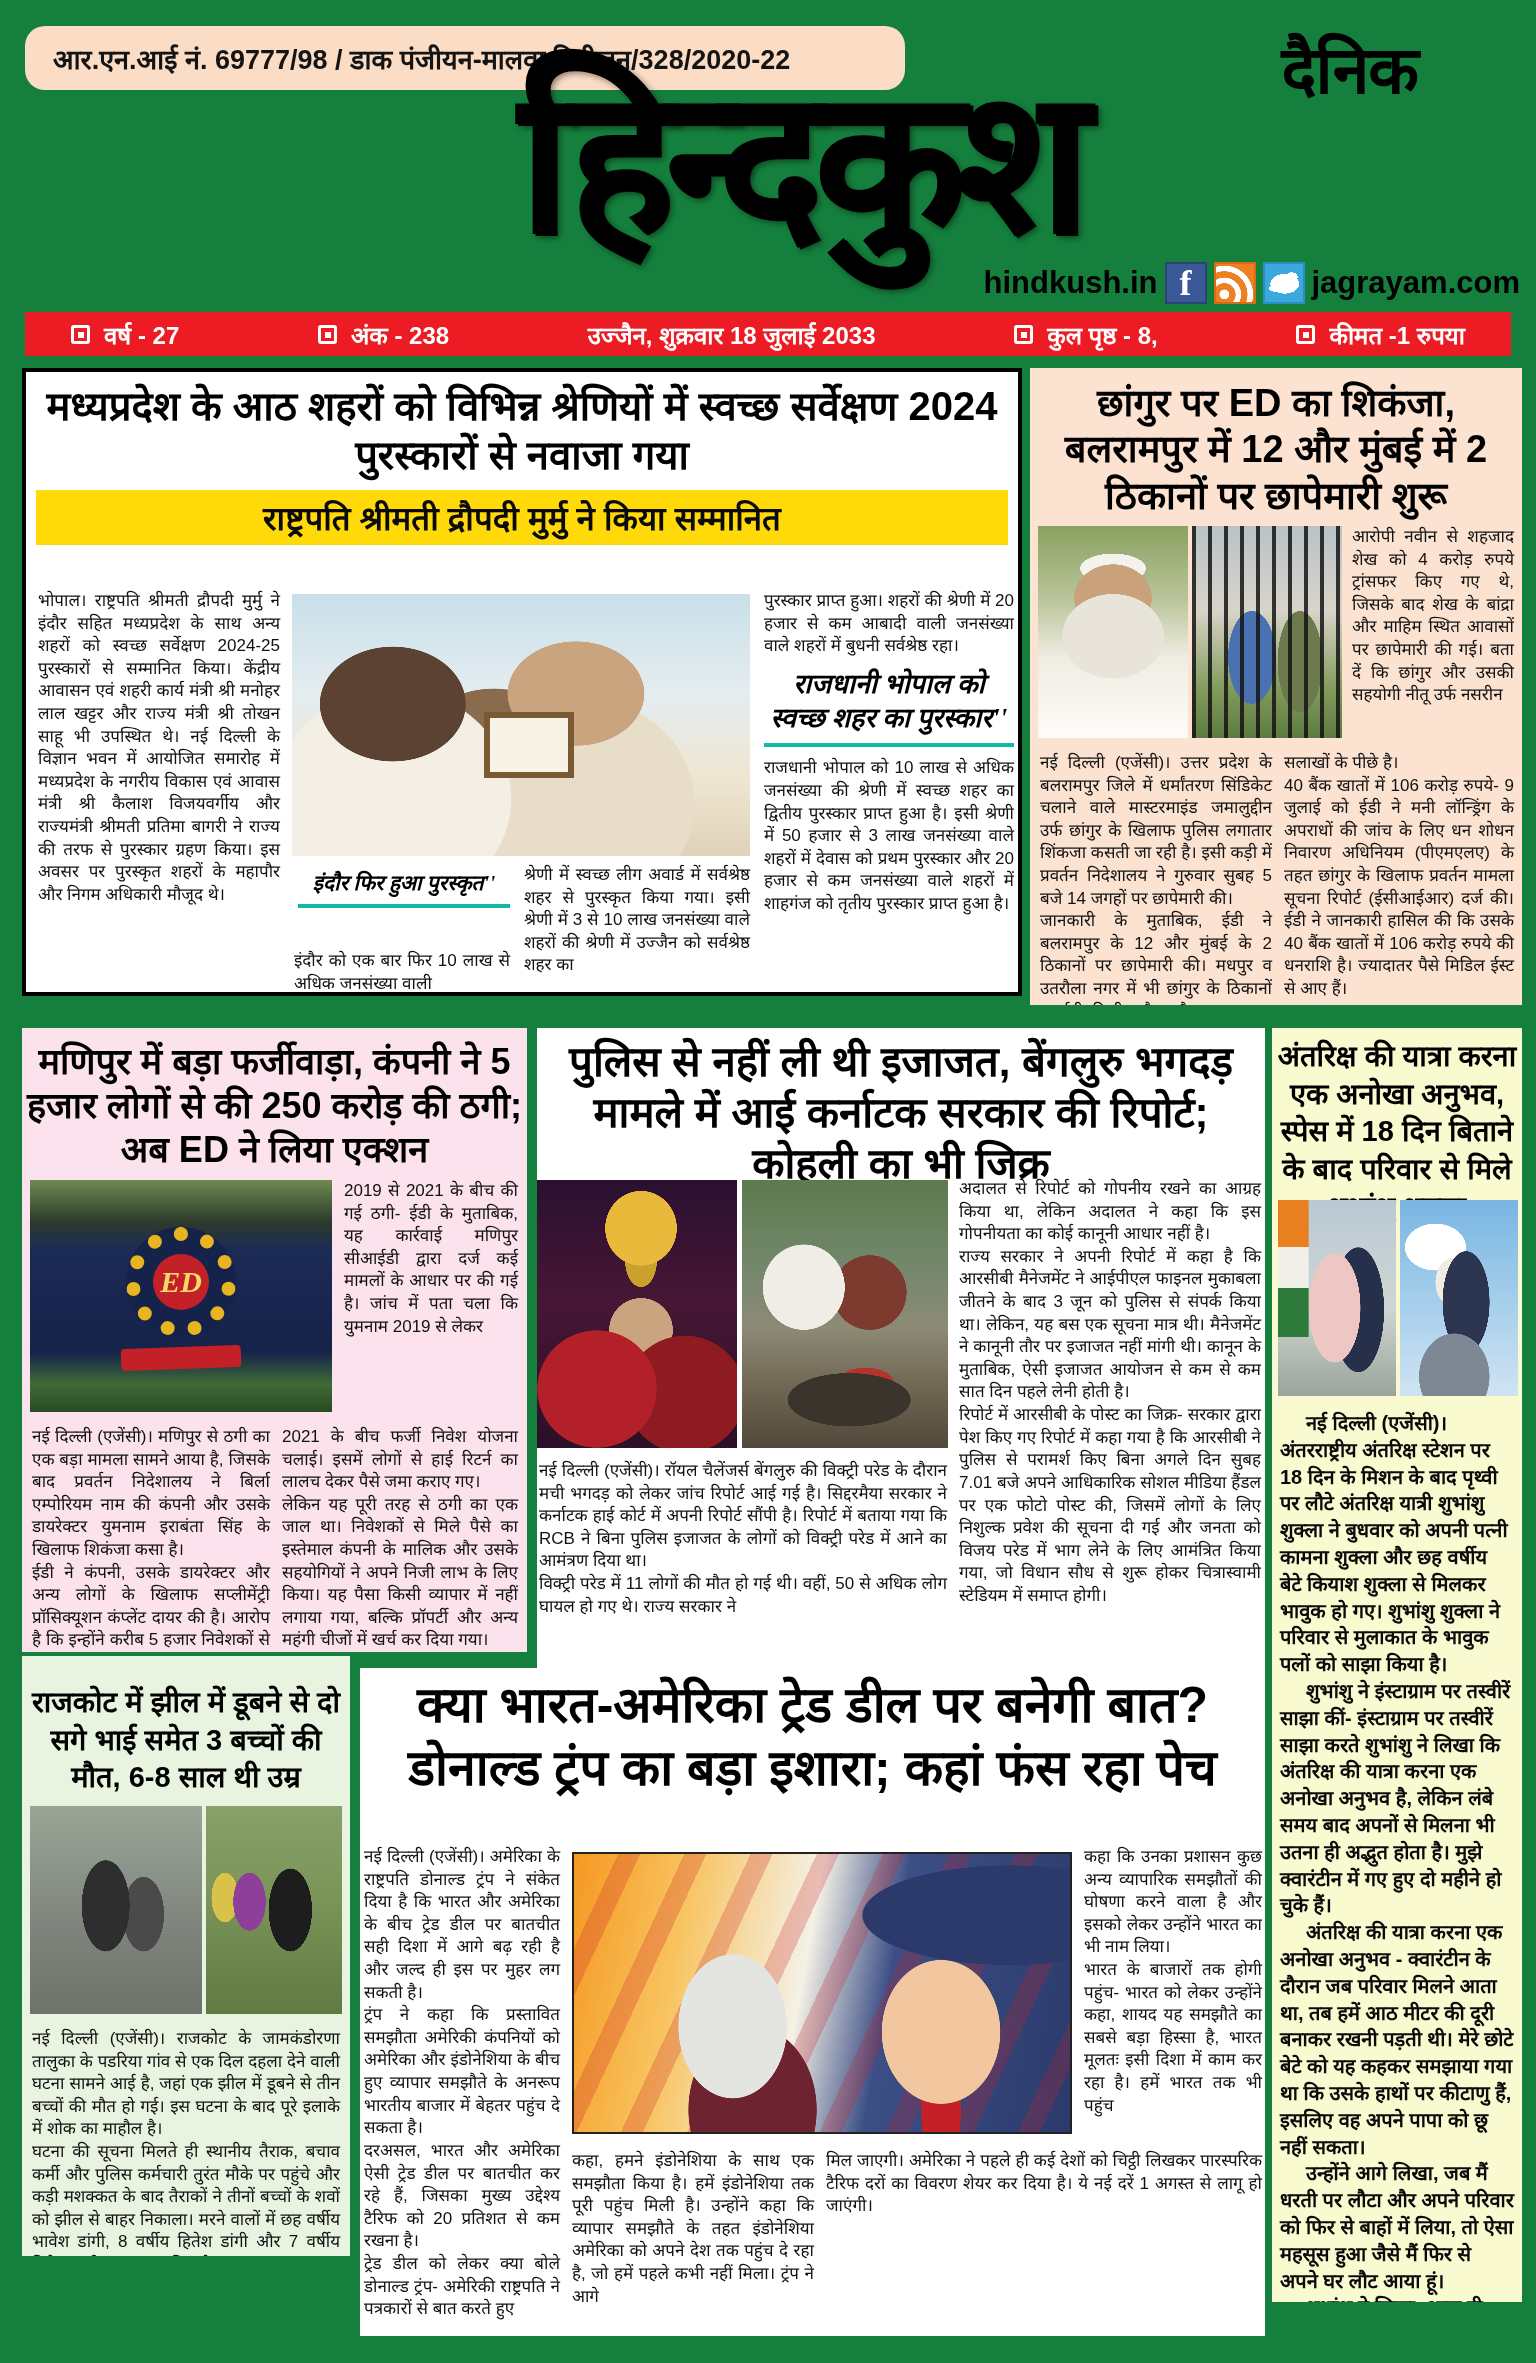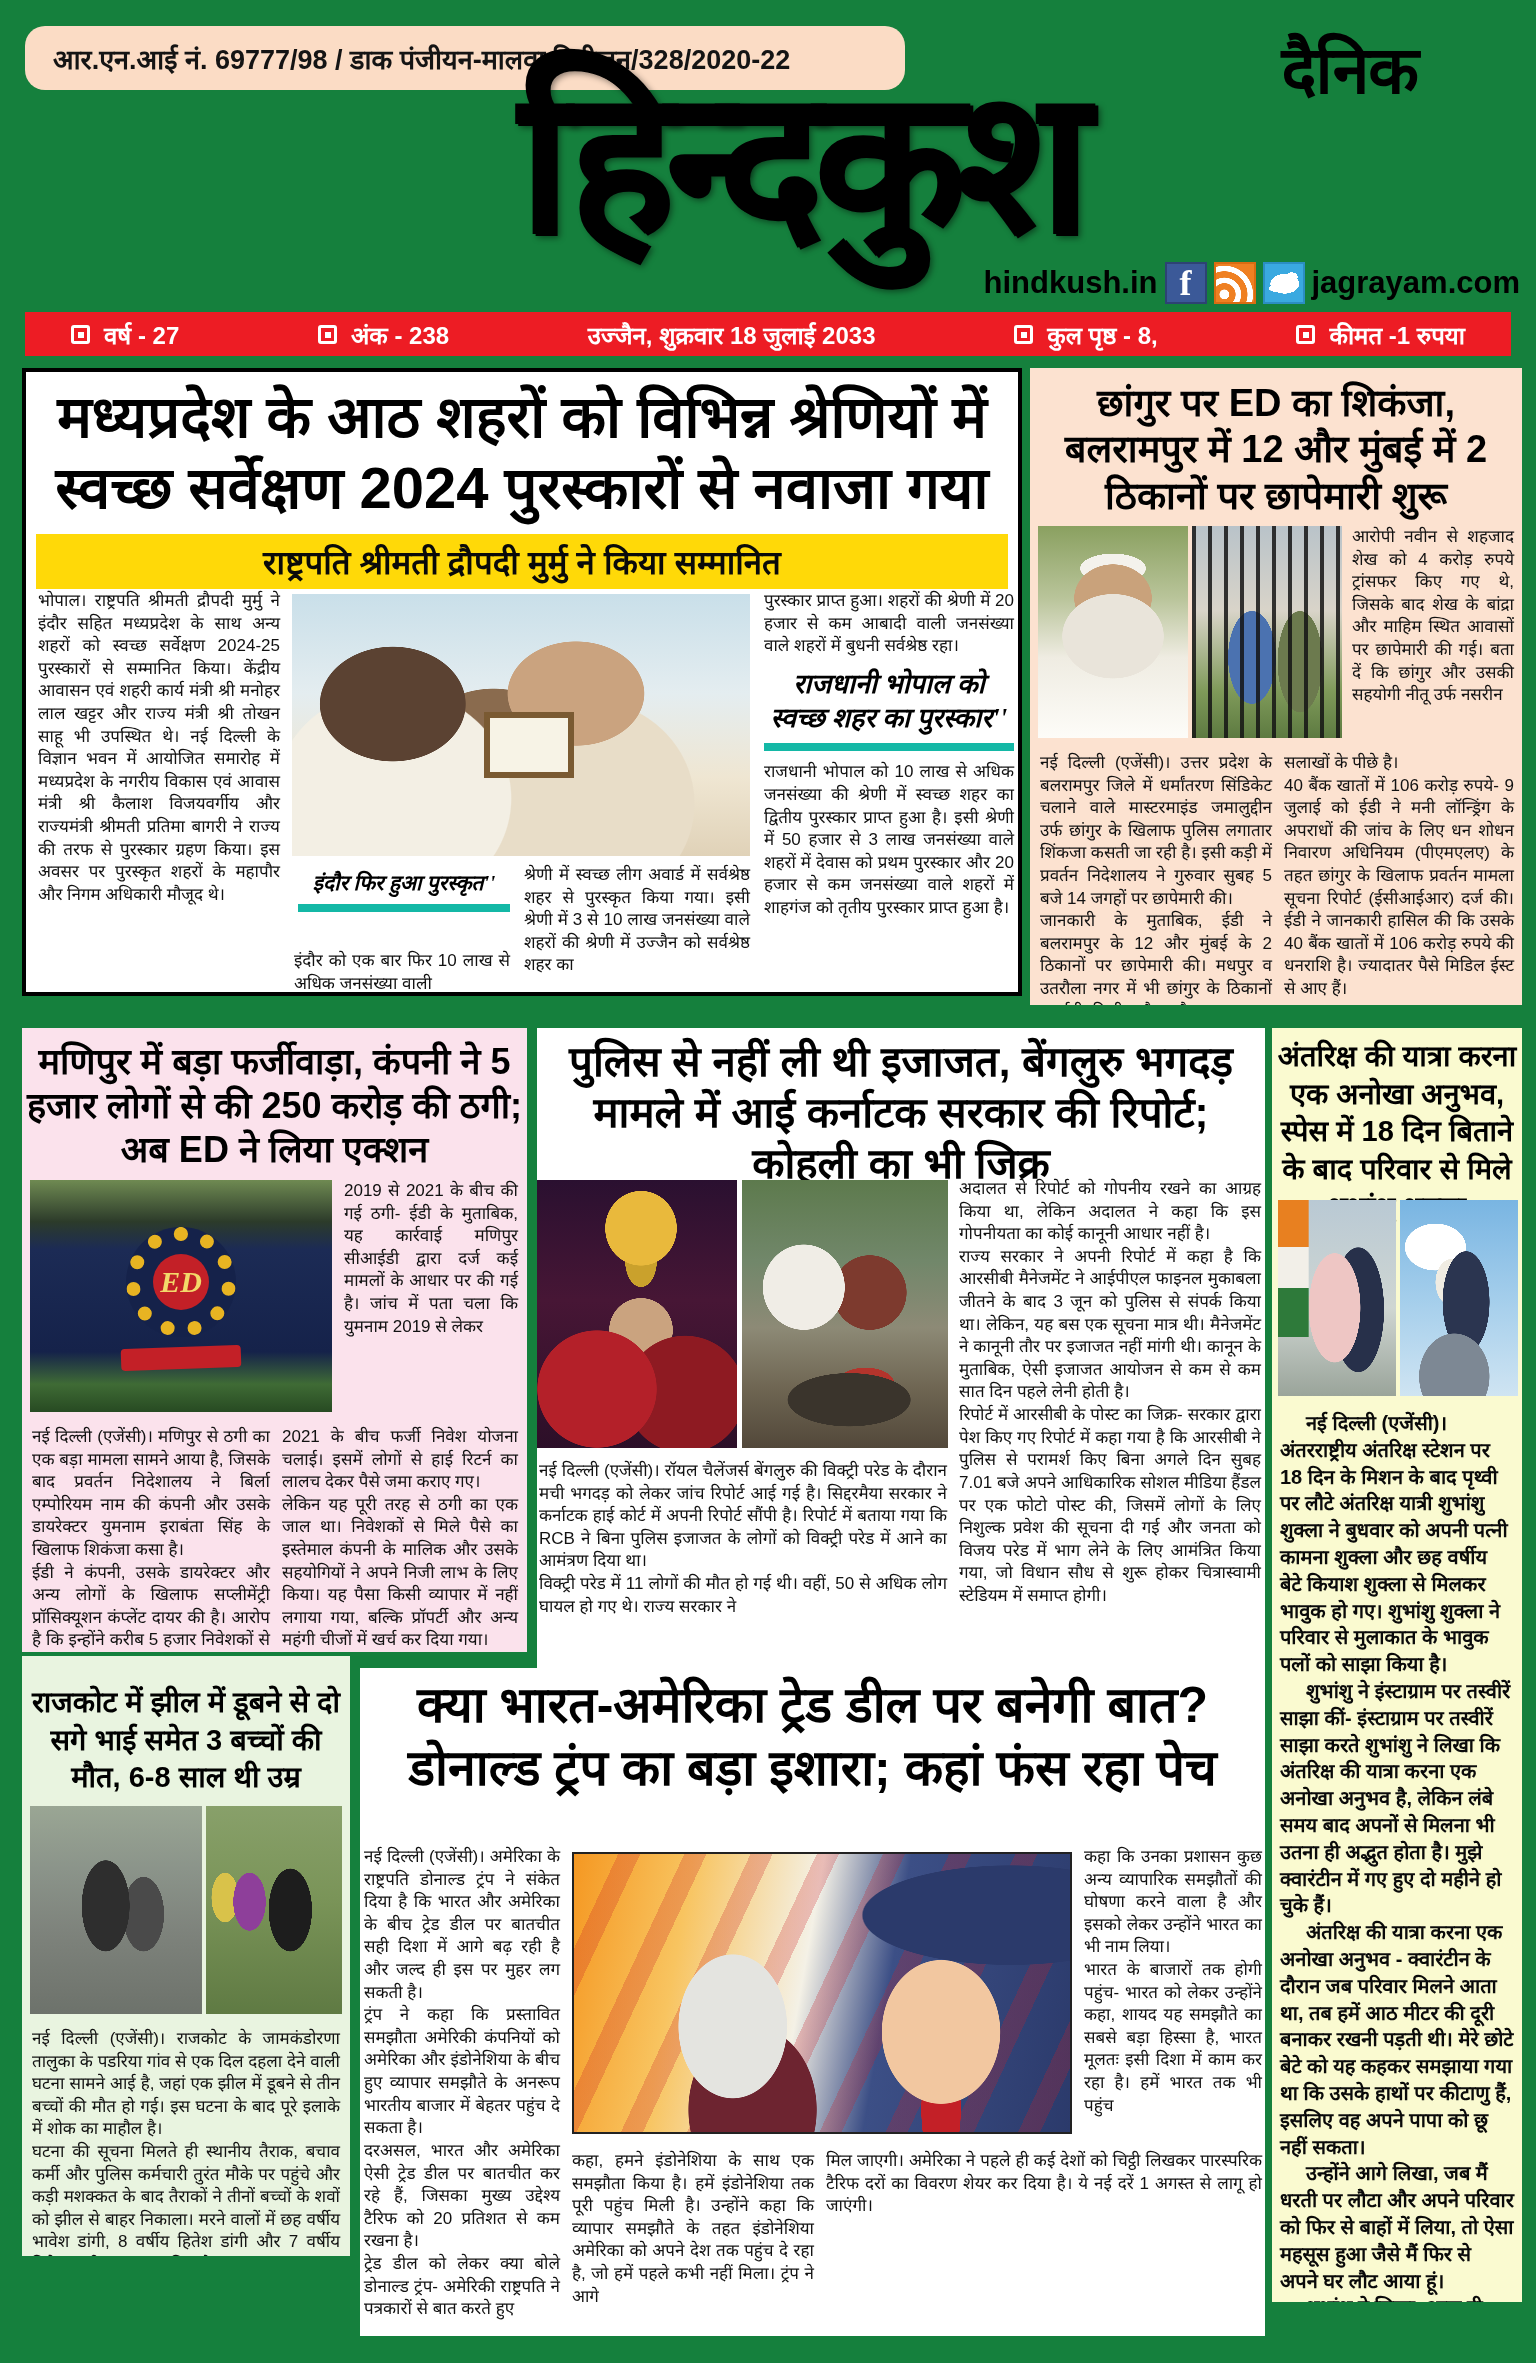--- a/index.html
+++ b/index.html
@@ -40,25 +40,25 @@
   .checkbox-glyph { position:relative; width:19px; height:19px; border:3px solid #fff;
     border-radius:3px; display:inline-block; }
   .checkbox-glyph::after { content:""; position:absolute; left:4px; top:4px; width:6px; height:6px; background:#fff; }
 
   
   .article { position:absolute; overflow:hidden; }
   .headline { font-weight:bold; text-align:center; color:#000; line-height:1.22; }
   .body-text { font-size:17px; line-height:1.33; text-align:justify; color:#111; }
   .photo { position:absolute; overflow:hidden; }
   .quote-subhead { font-weight:bold; font-style:italic; text-align:center; color:#000;
-    font-family:"Liberation Serif", serif; border-bottom:8px solid #14b8a6; padding-bottom:8px; line-height:1.25; }
+    font-family:"Liberation Serif", serif; border-bottom:4px solid #14b8a6; padding-bottom:8px; line-height:1.25; }
 
   
   .award-article { left:22px; top:368px; width:1000px; height:628px; border:4px solid #000; background:#fff; }
-  .award-headline { font-size:58px; padding:10px 6px 6px 6px; }
+  .award-headline { font-size:40px; padding:10px 6px 6px 6px; }
   .award-subhead { margin:4px 10px 0 10px; background:#ffd908; font-size:33px; font-weight:bold;
     text-align:center; padding:5px 0; }
   .award-col1 { position:absolute; left:12px; top:218px; width:242px; }
   .award-photo { left:266px; top:222px; width:458px; height:262px;
     background:
       radial-gradient(ellipse 16% 22% at 22% 42%, #5b4232 0 99%, rgba(0,0,0,0) 100%),
       radial-gradient(ellipse 26% 42% at 22% 78%, #f3efe4 0 99%, rgba(0,0,0,0) 100%),
       radial-gradient(ellipse 15% 20% at 62% 38%, #caa37f 0 99%, rgba(0,0,0,0) 100%),
       radial-gradient(ellipse 24% 40% at 64% 80%, #e8ddc8 0 99%, rgba(0,0,0,0) 100%),
       radial-gradient(ellipse 18% 26% at 44% 62%, #8a6b4e 0 99%, rgba(0,0,0,0) 100%),

